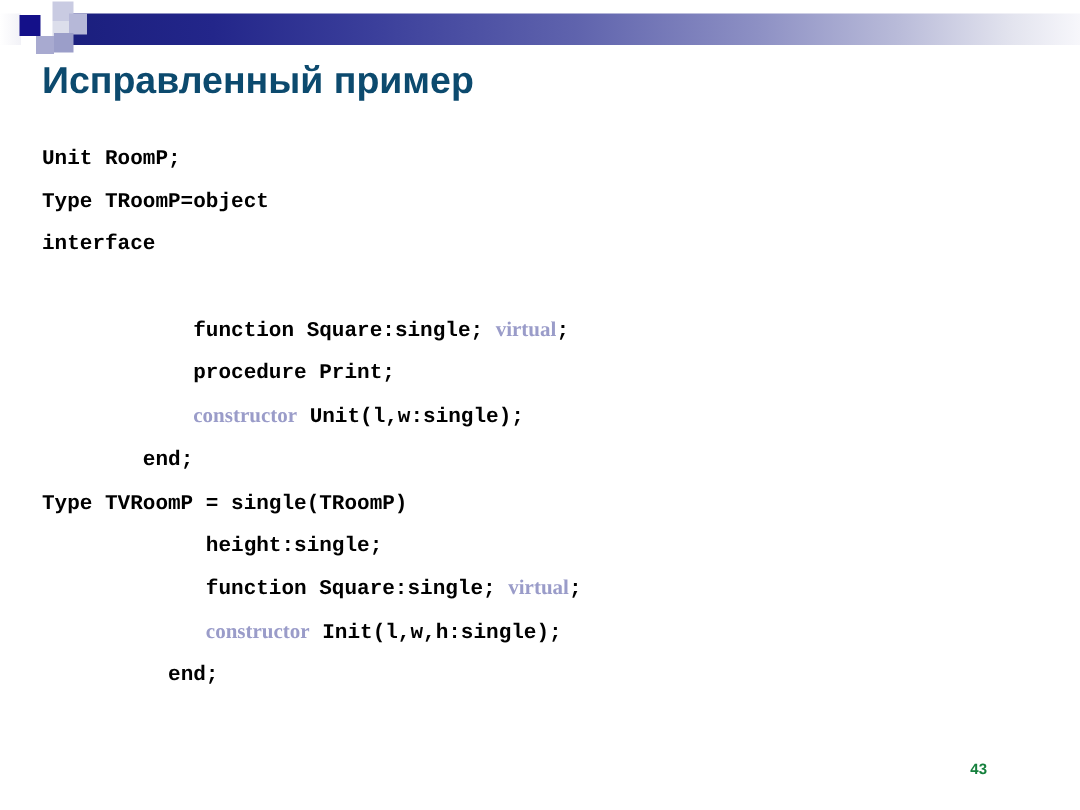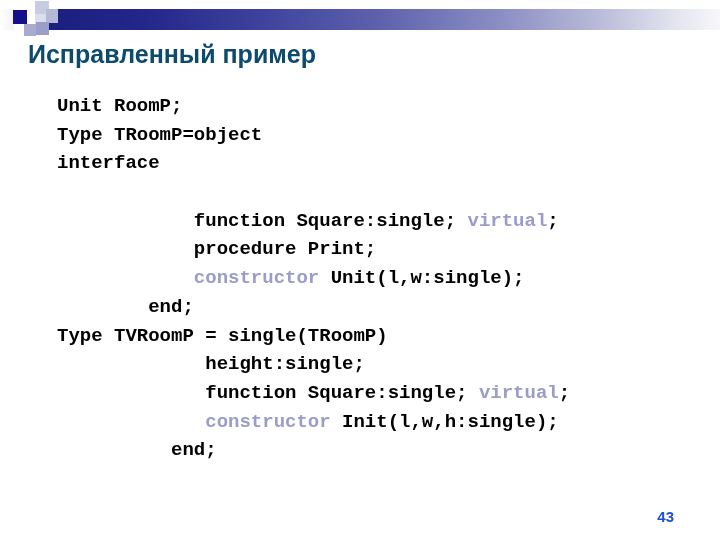--- a/index.html
+++ b/index.html
@@ -120,40 +120,40 @@
 
   
   #code-block {
     position: absolute;
     left: 28px;
     top: 92px;
     width: 670px;
   }
   .code-line {
     font-family: "Liberation Mono", "DejaVu Sans Mono", monospace;
-    font-size: 19px;
+    font-size: 14px;
     font-weight: bold;
     color: #000000;
     line-height: 28.7px;
     height: 28.7px;
     white-space: pre;
-    margin-left: 29px;
   }
   .kw {
     color: #9a9cc9;
+    font-family: Liberation Serif, serif;
   }
 
   
   #page-number {
     position: absolute;
-    right: 46px;
+    right: 62px;
     top: 508px;
-    font-size: 15px;
+    font-size: 10px;
     font-weight: bold;
-    color: #1d4ed8;
+    color: #15803d;
   }
 </style>
 </head>
 <body style="background: rgb(255, 255, 255);">
 
 <div id="slide-header">
   <div id="header-bar" class="deco-sq"></div>
   <div id="deco-notch" class="deco-sq"></div>
   <div id="deco-fade" class="deco-sq"></div>
   <div id="deco-square-pale-top" class="deco-sq" style="background: rgb(201, 203, 226);"></div>

